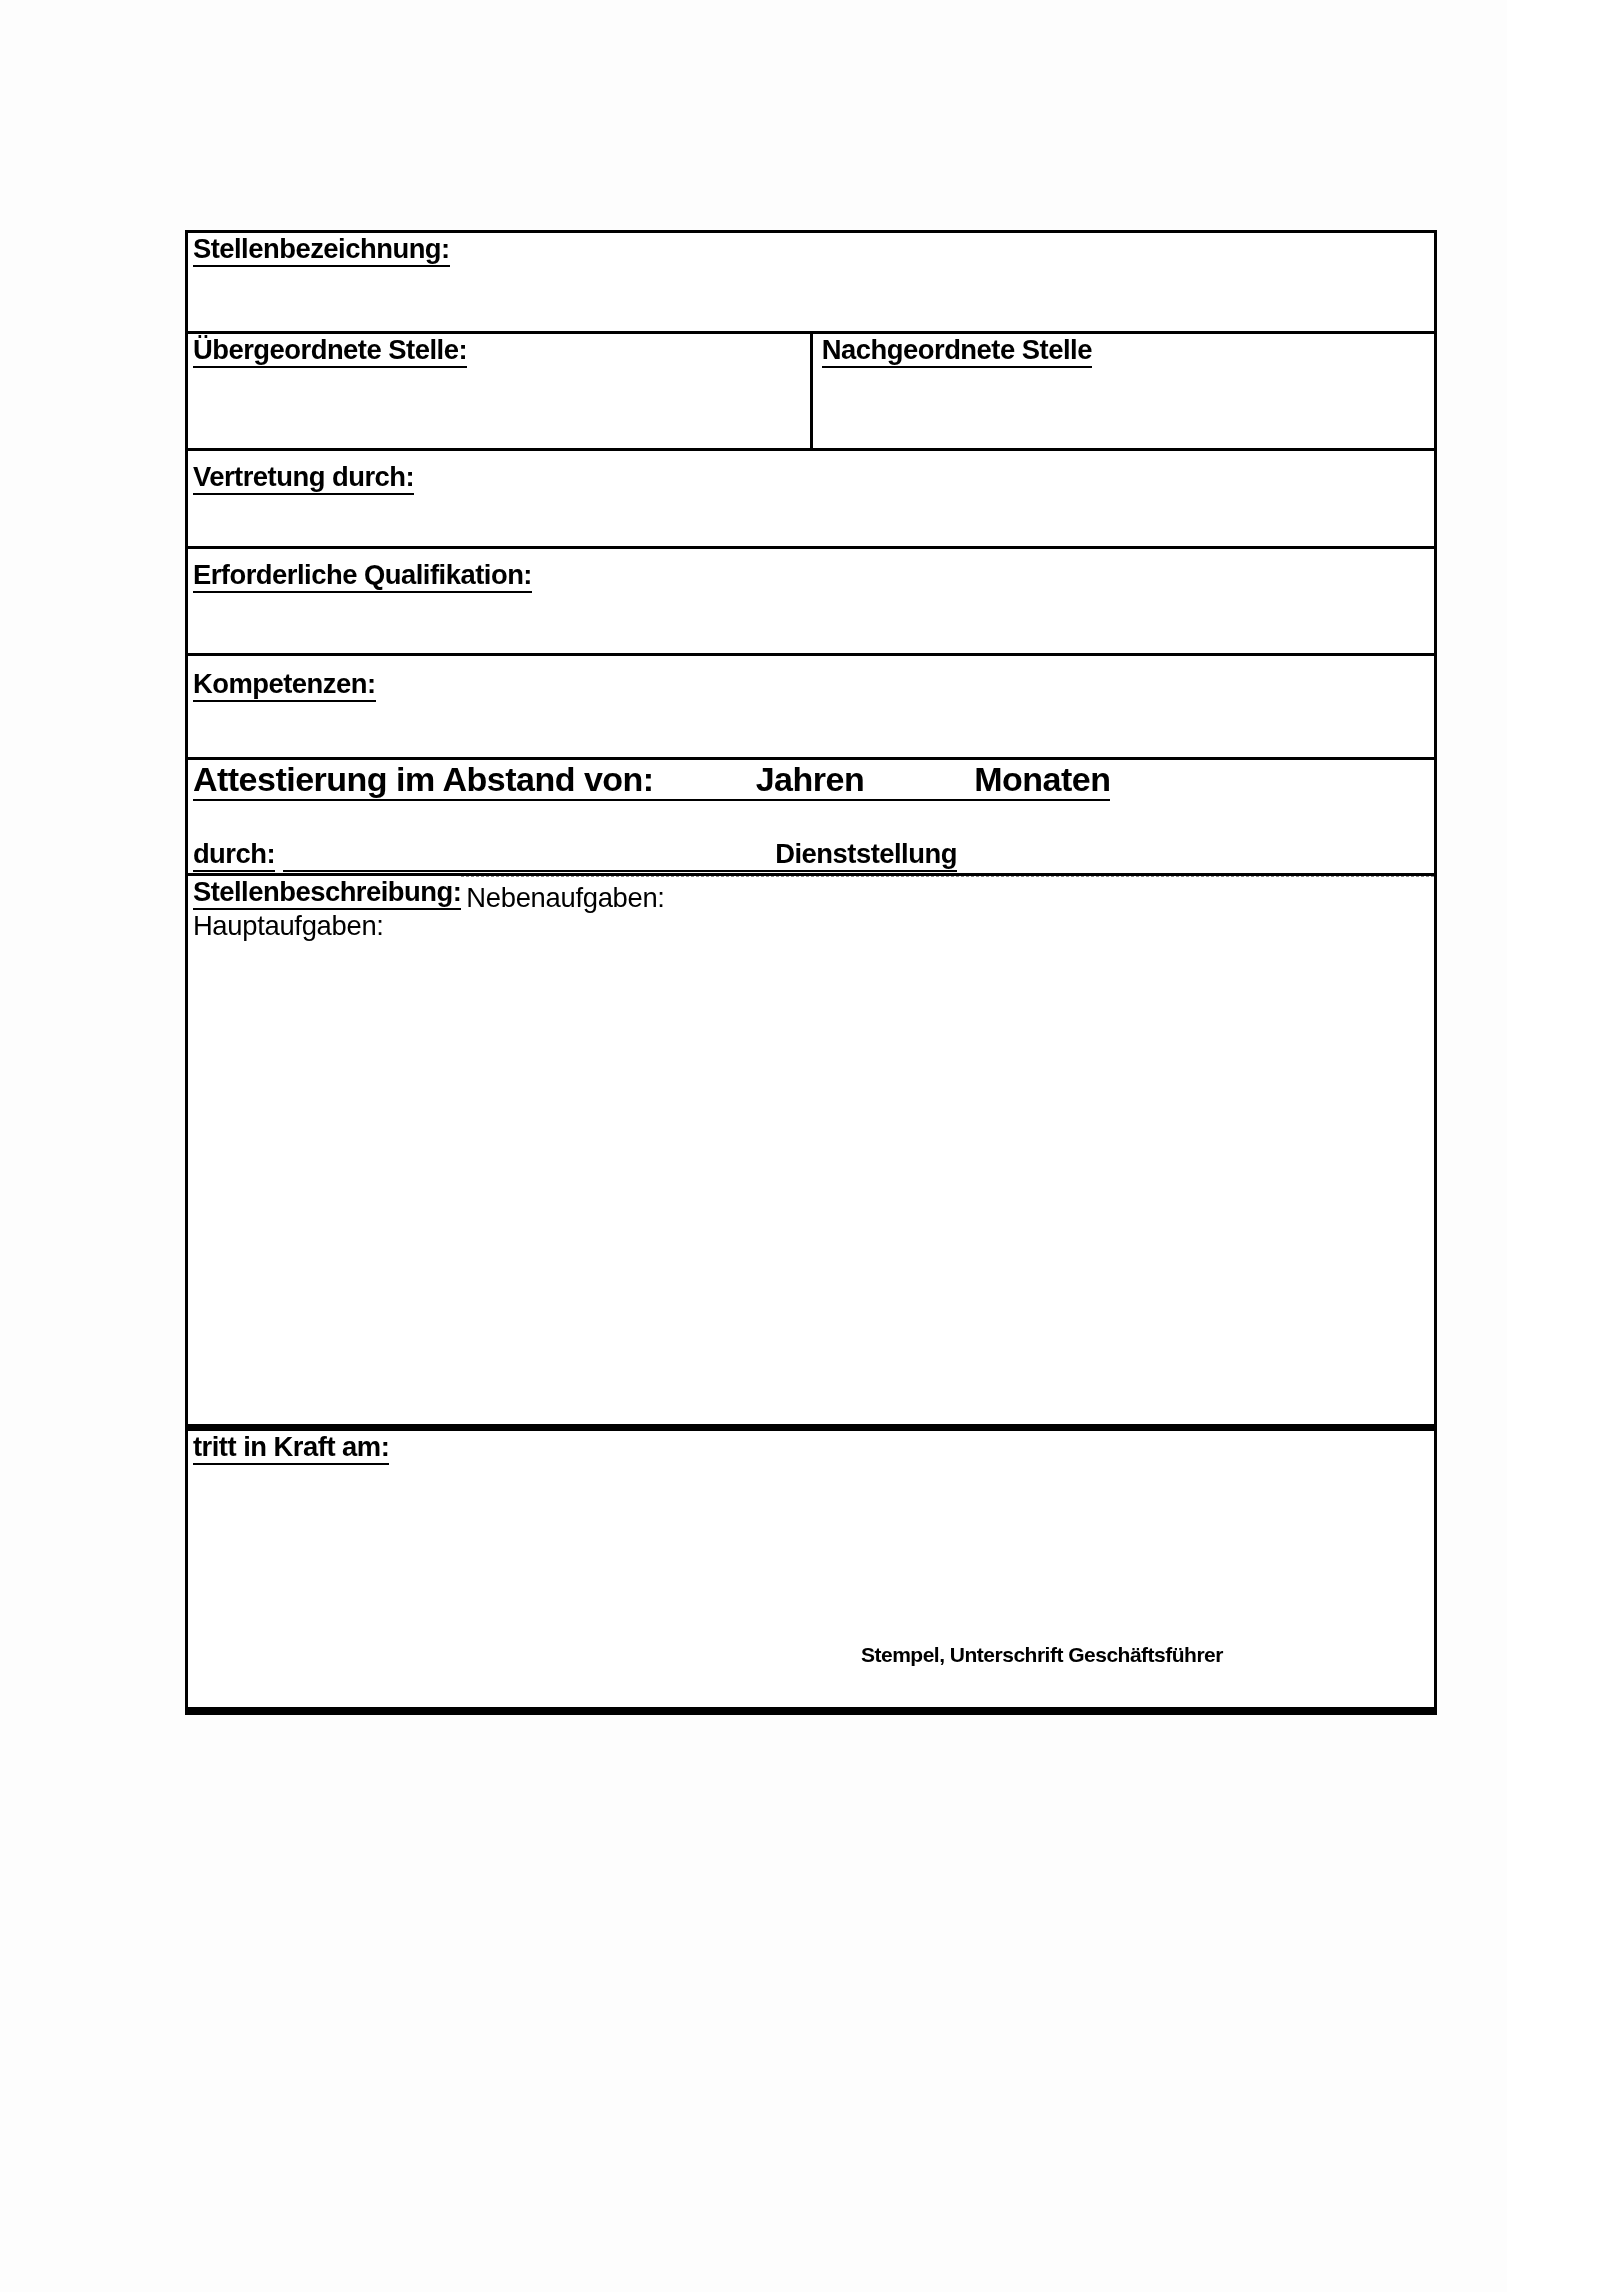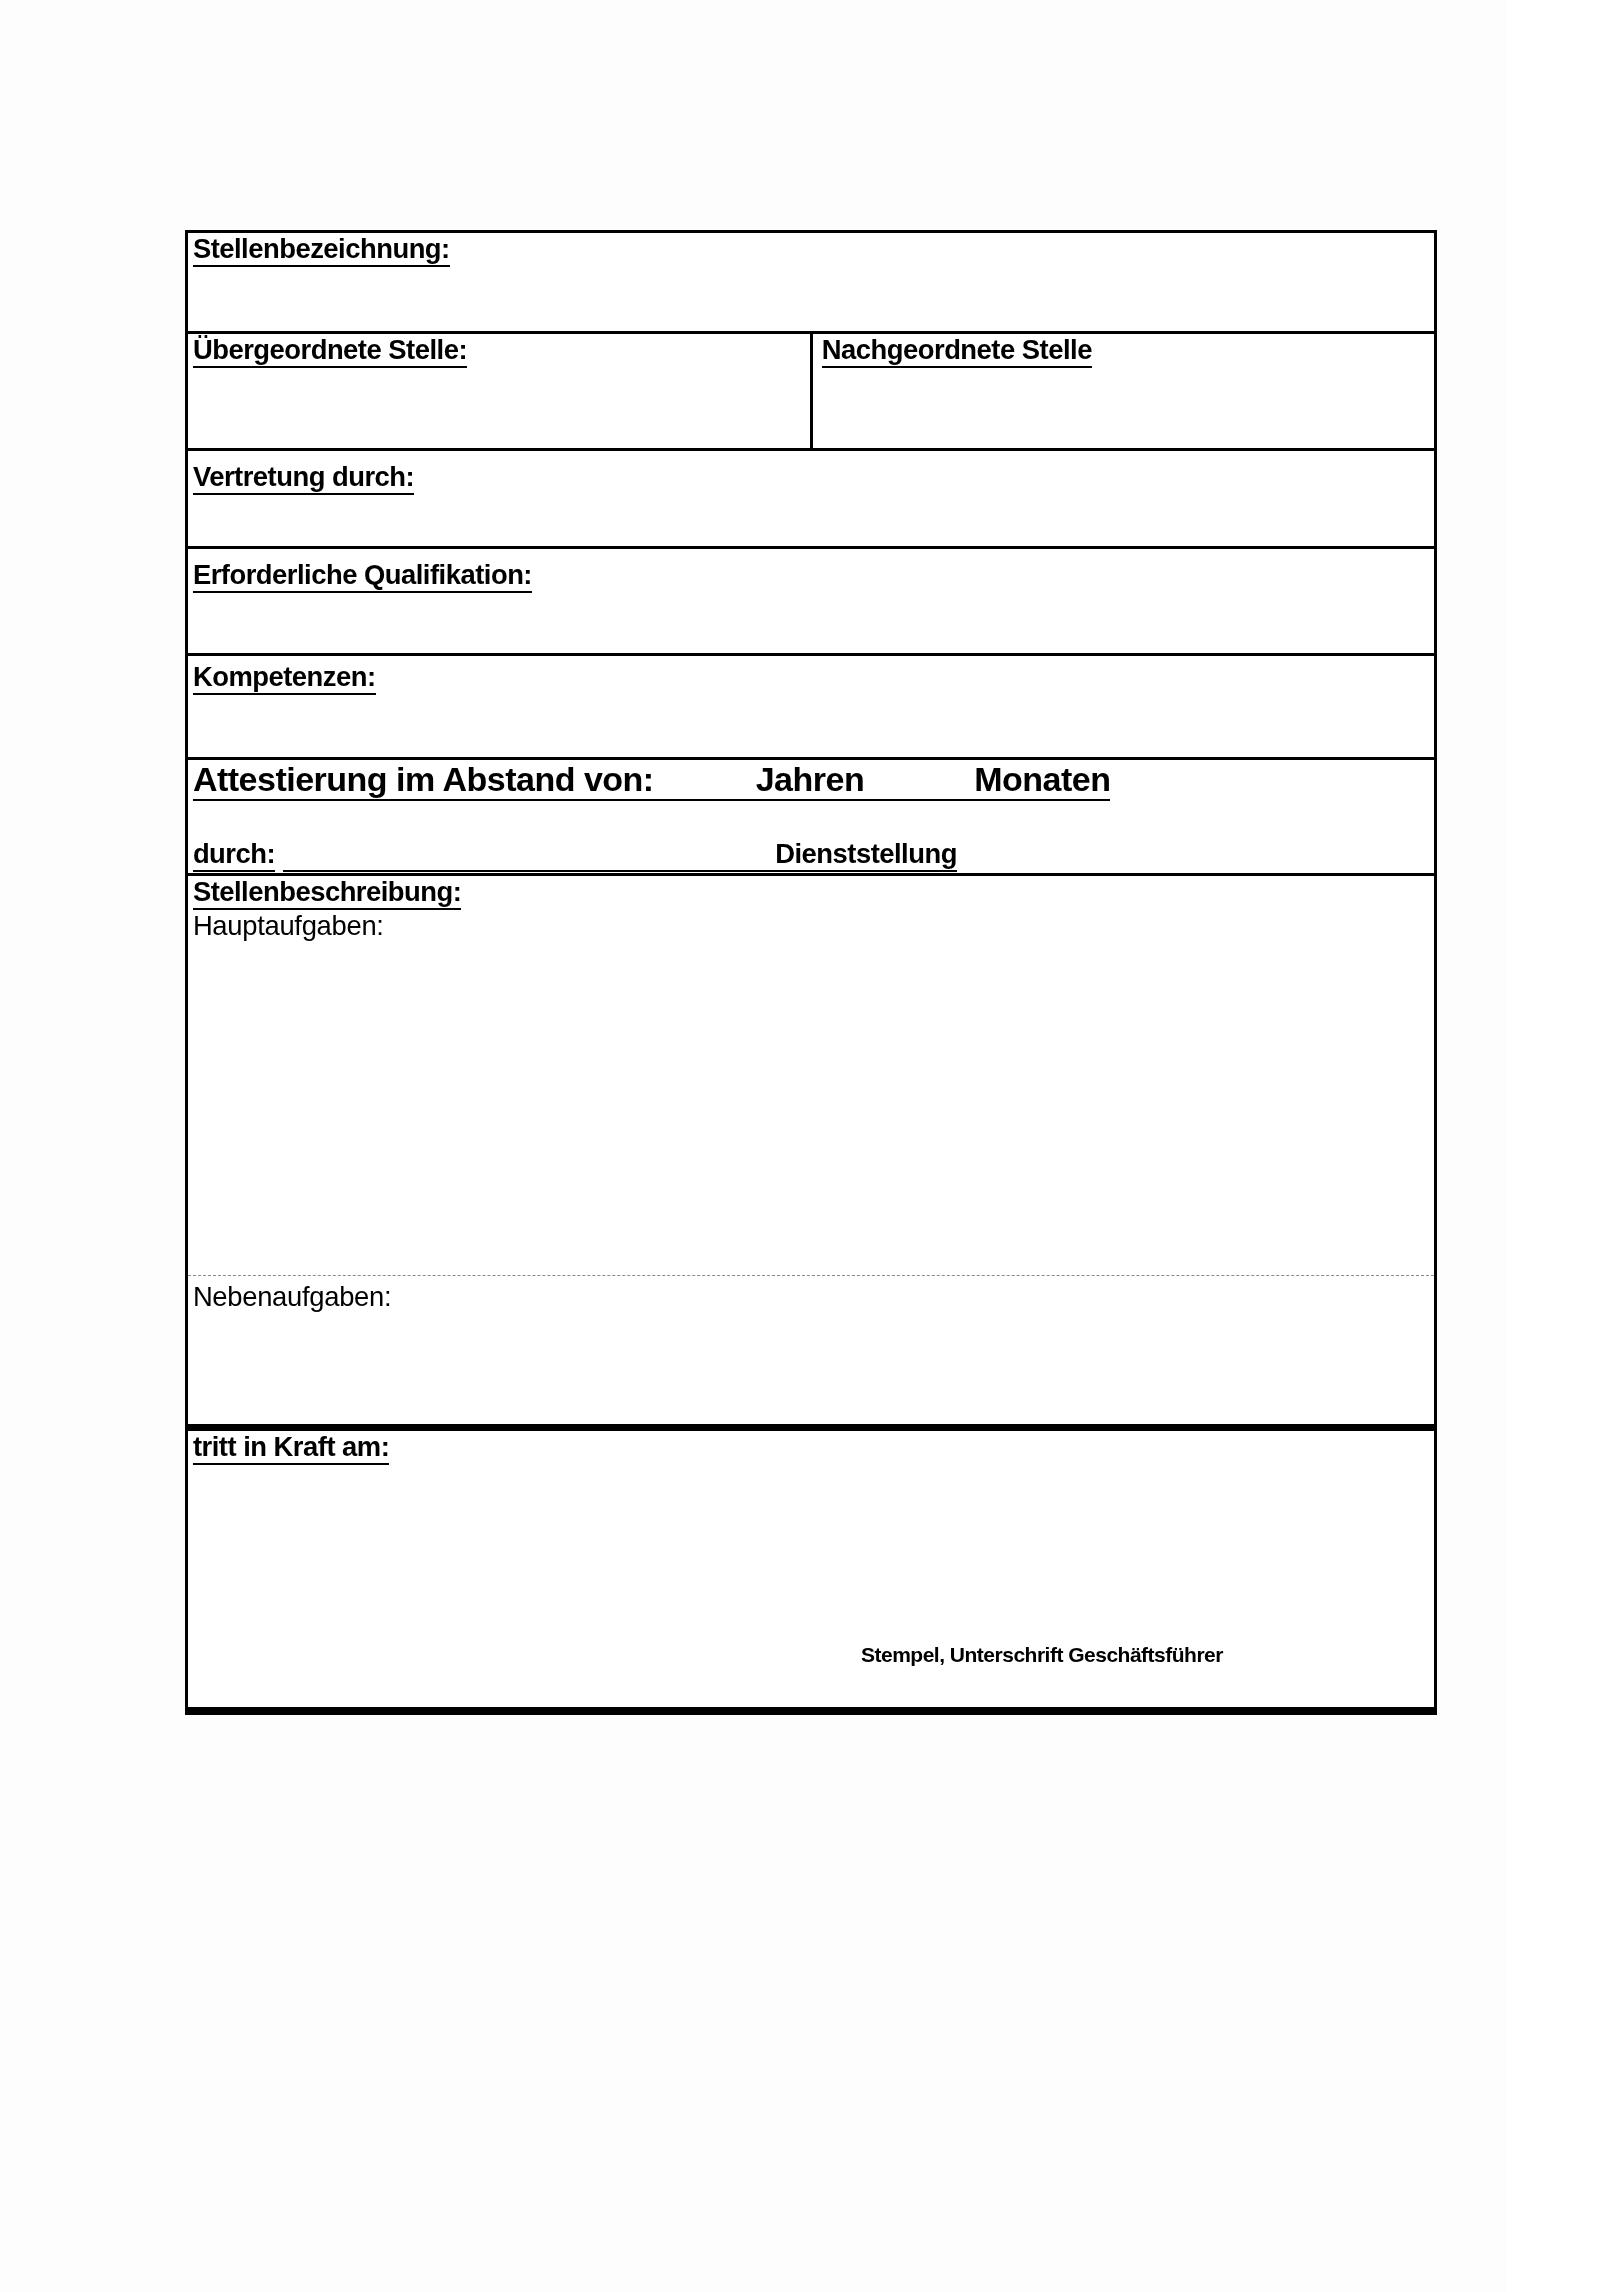--- a/index.html
+++ b/index.html
@@ -25,21 +25,21 @@
     display: flex;
     flex-direction: column;
   }
   .row { position: relative; border-bottom: 3.9px solid #000; flex: 0 0 auto; }
   .r1 { height: 101px; }
   .r2 { height: 117px; display: flex; }
   .r3 { height: 98px; }
   .r4 { height: 107px; }
   .r5 { height: 104px; }
   .r6 { height: 116px; }
-  .r7 { height: 555px; border-bottom-width: 7.8px; display: flex; flex-direction: column; }
+  .r7 { height: 555px; border-bottom-width: 7.8px; display: flex; flex-direction: row; }
   .r8 { flex: 1 1 auto; border-bottom: none; border-radius: 12px; }
   .cell-left {
     width: 625px;
     border-right: 3.9px solid #000;
     flex: 0 0 auto;
     position: relative;
   }
   .cell-right { flex: 1 1 auto; position: relative; }
   .lbl {
     display: inline-block;
@@ -53,21 +53,21 @@
   .lbl-plain {
     display: inline-block;
     font-weight: 400;
     font-size: 27.4px;
     letter-spacing: -0.3px;
     line-height: 1.15;
     white-space: nowrap;
   }
   .pad { padding-left: 4.9px; }
   .pt3 { padding-top: 10px; }
-  .pt4 { padding-top: 5px; }
+  .pt4 { padding-top: 12px; }
   
   .att-line1 {
     display: inline-flex;
     align-items: center;
     border-bottom: 2.9px solid #000;
     line-height: 1.15;
     font-weight: 700;
     font-size: 34px;
     letter-spacing: -0.5px;
     white-space: nowrap;

